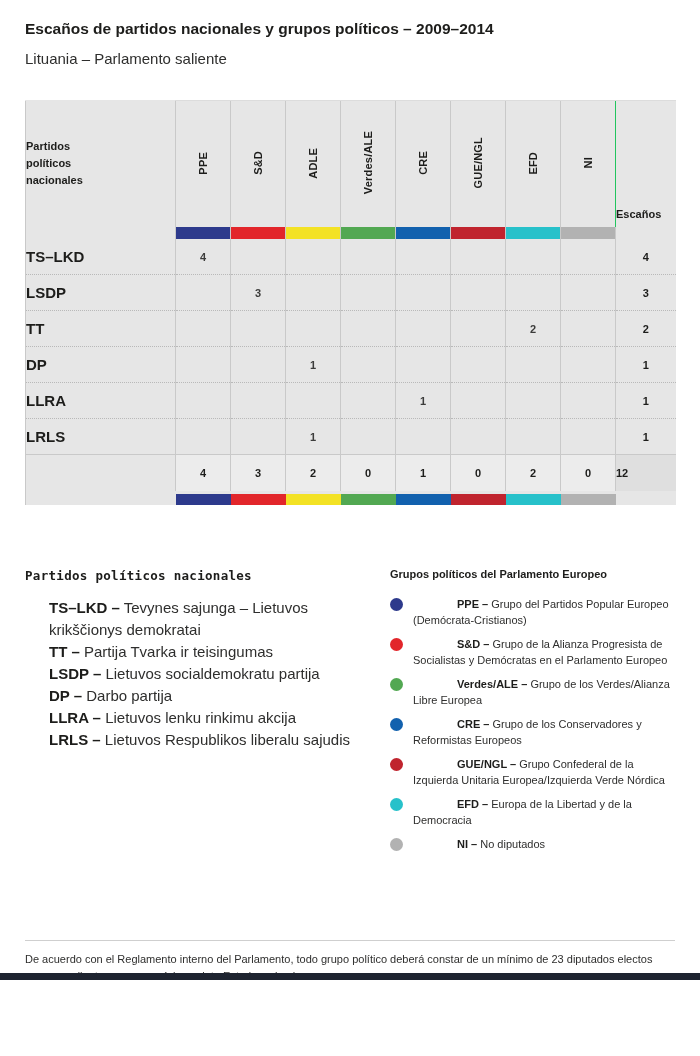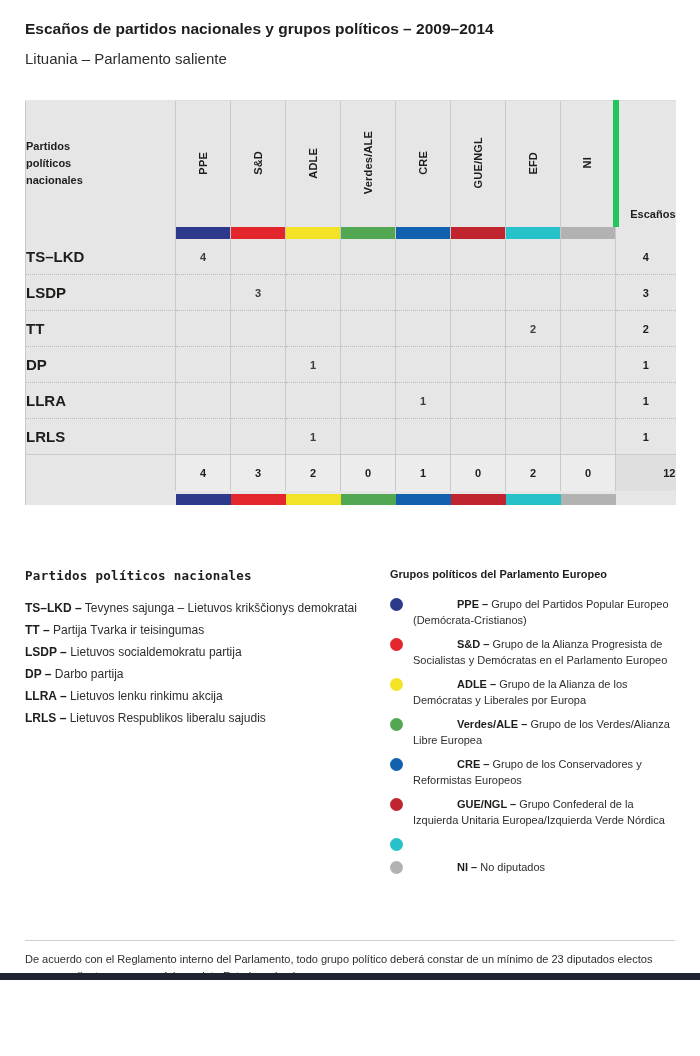--- a/index.html
+++ b/index.html
@@ -12,44 +12,44 @@
   table.seats{position:absolute;left:25px;top:100px;width:650px;border-collapse:collapse;table-layout:fixed;}
   th,td{padding:0;}
   col.c-party{width:150px;}
   col.c-group{width:55px;}
   col.c-seats{width:60px;}
 
   .group-h{height:126px;vertical-align:middle;text-align:center;border-left:1px solid #c9c9c9;border-top:1px solid #dcdcdc;}
   .vlabel{display:inline-block;writing-mode:vertical-rl;transform:rotate(180deg);font-size:11px;font-weight:700;white-space:nowrap;letter-spacing:.2px;}
   .corner{vertical-align:middle;text-align:left;}
   .corner-label{width:64px;font-size:11px;font-weight:700;line-height:1.55;overflow-wrap:break-word;}
-  .seats-h{background:#e6e6e6;vertical-align:bottom;text-align:right;border-left:6px solid #22c55e;border-top:1px solid #dcdcdc;}
+  .seats-h{background:#e6e6e6;vertical-align:bottom;text-align:left;border-left:1px solid #22c55e;border-top:1px solid #dcdcdc;}
   .seats-label{font-size:11px;font-weight:700;padding-bottom:7px;}
 
   .bars-row td{height:12px;}
   .bar-cell{border-left:1px solid #c9c9c9;}
   .hbar{width:100%;height:12px;}
   .bar-seats{background:#e6e6e6;border-left:1px solid #c9c9c9;}
 
   .data-row td{height:35px;}
   .party{font-size:15px;font-weight:700;text-align:left;color:#1d1d1b;}
   .val{font-size:11px;color:#3c3c3b;text-align:center;border-left:1px solid #c9c9c9;}
   .seats{font-size:11px;font-weight:700;text-align:center;background:#e6e6e6;border-left:1px solid #c9c9c9;}
   .data-row + .data-row td{border-top:1px dotted #b9b9b9;}
 
   .totals-row td{height:36px;border-top:1px solid #c9c9c9;}
   .total-val{background:#ececec;font-size:11px;font-weight:700;text-align:center;border-left:1px solid #c9c9c9;}
-  .seats-total{background:#dfdfdf;font-size:11px;font-weight:700;text-align:right;border-left:1px solid #c9c9c9;}
+  .seats-total{background:#dfdfdf;font-size:11px;font-weight:700;text-align:left;border-left:1px solid #c9c9c9;}
 
   .bbars-row td{height:14px;vertical-align:bottom;border:none;}
   .hbar-b{width:100%;height:11px;}
 
   .legend-parties{position:absolute;left:25px;top:568px;width:348px;}
   .lp-title{font-family:"DejaVu Sans Mono","Liberation Mono",monospace;font-size:12.5px;font-weight:700;letter-spacing:.3px;margin-bottom:14px;}
-  .lp-item{font-size:12px;line-height:22px;color:#2e2e2d;}
+  .lp-item{font-size:15px;line-height:22px;color:#2e2e2d;margin-left:24px;}
   .lp-item b{color:#1d1d1b;}
 
   .legend-groups{position:absolute;left:390px;top:568px;width:290px;}
   .lg-title{font-size:11px;font-weight:700;margin-bottom:17px;}
   .lg-item{display:flex;gap:10px;margin-bottom:9px;font-size:11px;line-height:15.5px;color:#2e2e2d;}
   .lg-item b{color:#1d1d1b;padding-left:44px;}
   .dot{width:13px;height:13px;border-radius:50%;flex:0 0 13px;margin-top:1px;}
 
   .rule{position:absolute;left:25px;top:940px;width:650px;border-top:1px solid #cfcfcf;}
   .note{position:absolute;left:25px;top:951px;width:648px;font-size:11px;line-height:17px;color:#2e2e2d;}
@@ -262,37 +262,34 @@
     <div class="lg-title">Grupos políticos del Parlamento Europeo</div>
     <div class="lg-item">
       <span class="dot" style="background-color: rgb(45, 58, 140);"></span>
       <span class="lg-text"><b>PPE –</b> <span>Grupo del Partidos Popular Europeo (Demócrata-Cristianos)</span></span>
     </div>
     <div class="lg-item">
       <span class="dot" style="background-color: rgb(226, 38, 43);"></span>
       <span class="lg-text"><b>S&amp;D –</b> <span>Grupo de la Alianza Progresista de Socialistas y Demócratas en el Parlamento Europeo</span></span>
     </div>
     <div class="lg-item">
-      <span class="dot" style="background-color: rgb(243, 226, 37);"></span>
-      <span class="lg-text"><b>ADLE –</b> <span>Grupo de la Alianza de los Demócratas y Liberales por Europa</span></span>
-    </div>
-    <div class="lg-item">
       <span class="dot" style="background-color: rgb(82, 168, 82);"></span>
       <span class="lg-text"><b>Verdes/ALE –</b> <span>Grupo de los Verdes/Alianza Libre Europea</span></span>
     </div>
     <div class="lg-item">
       <span class="dot" style="background-color: rgb(18, 97, 174);"></span>
       <span class="lg-text"><b>CRE –</b> <span>Grupo de los Conservadores y Reformistas Europeos</span></span>
     </div>
     <div class="lg-item">
       <span class="dot" style="background-color: rgb(192, 36, 46);"></span>
       <span class="lg-text"><b>GUE/NGL –</b> <span>Grupo Confederal de la Izquierda Unitaria Europea/Izquierda Verde Nórdica</span></span>
     </div>
     <div class="lg-item">
       <span class="dot" style="background-color: rgb(39, 193, 202);"></span>
+      <span class="lg-text"><b>EFD –</b> <span>Europa de la Libertad y de la Democracia</span></span>
     </div>
     <div class="lg-item">
       <span class="dot" style="background-color: rgb(178, 178, 178);"></span>
       <span class="lg-text"><b>NI –</b> <span>No diputados</span></span>
     </div>
   </div>
 
   <div class="rule"></div>
   <div class="note">De acuerdo con el Reglamento interno del Parlamento, todo grupo político deberá constar de un mínimo de 23 diputados electos correspondientes a, como mínimo, siete Estados miembros.</div>
 

